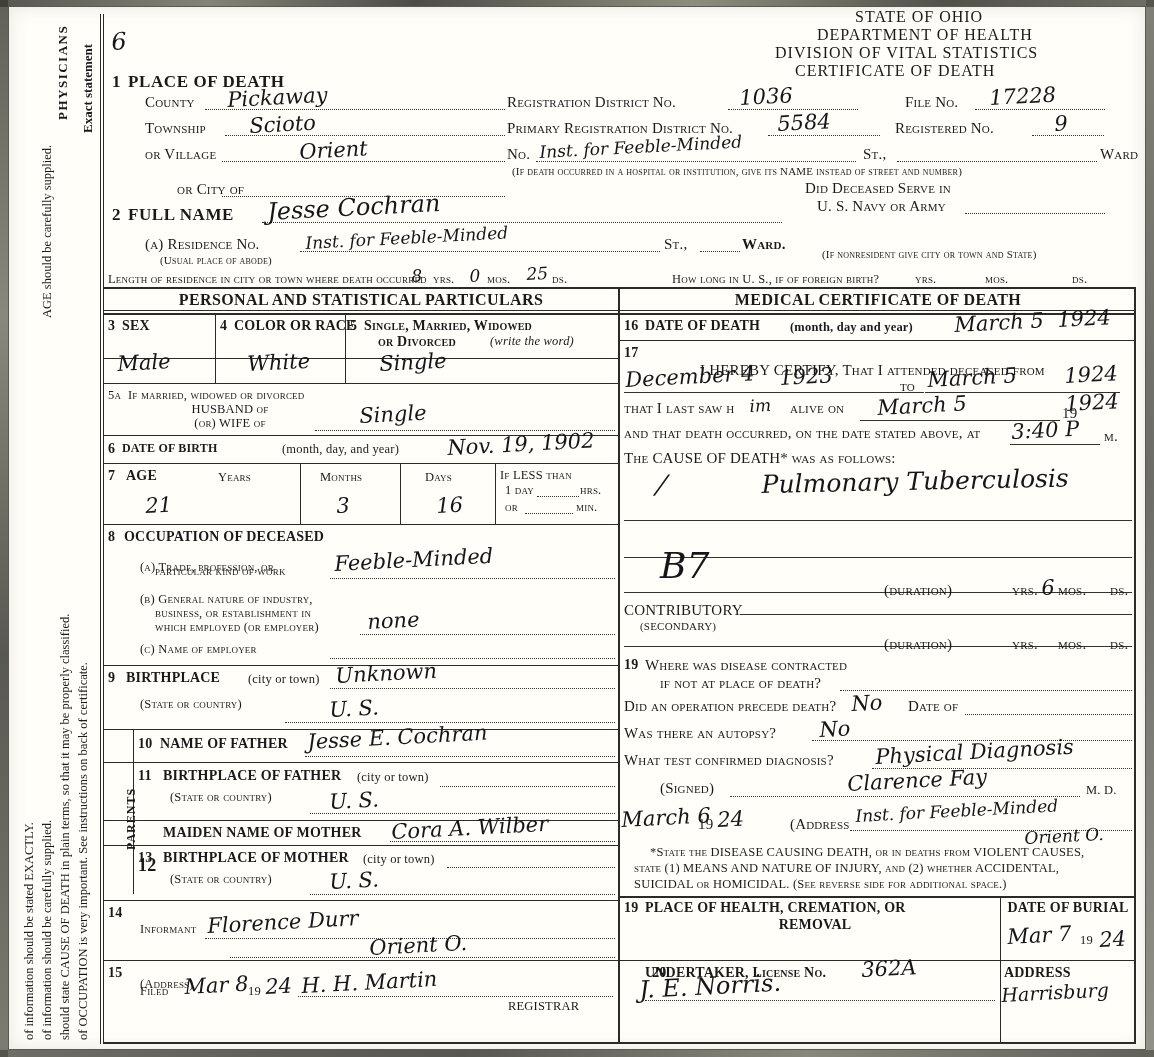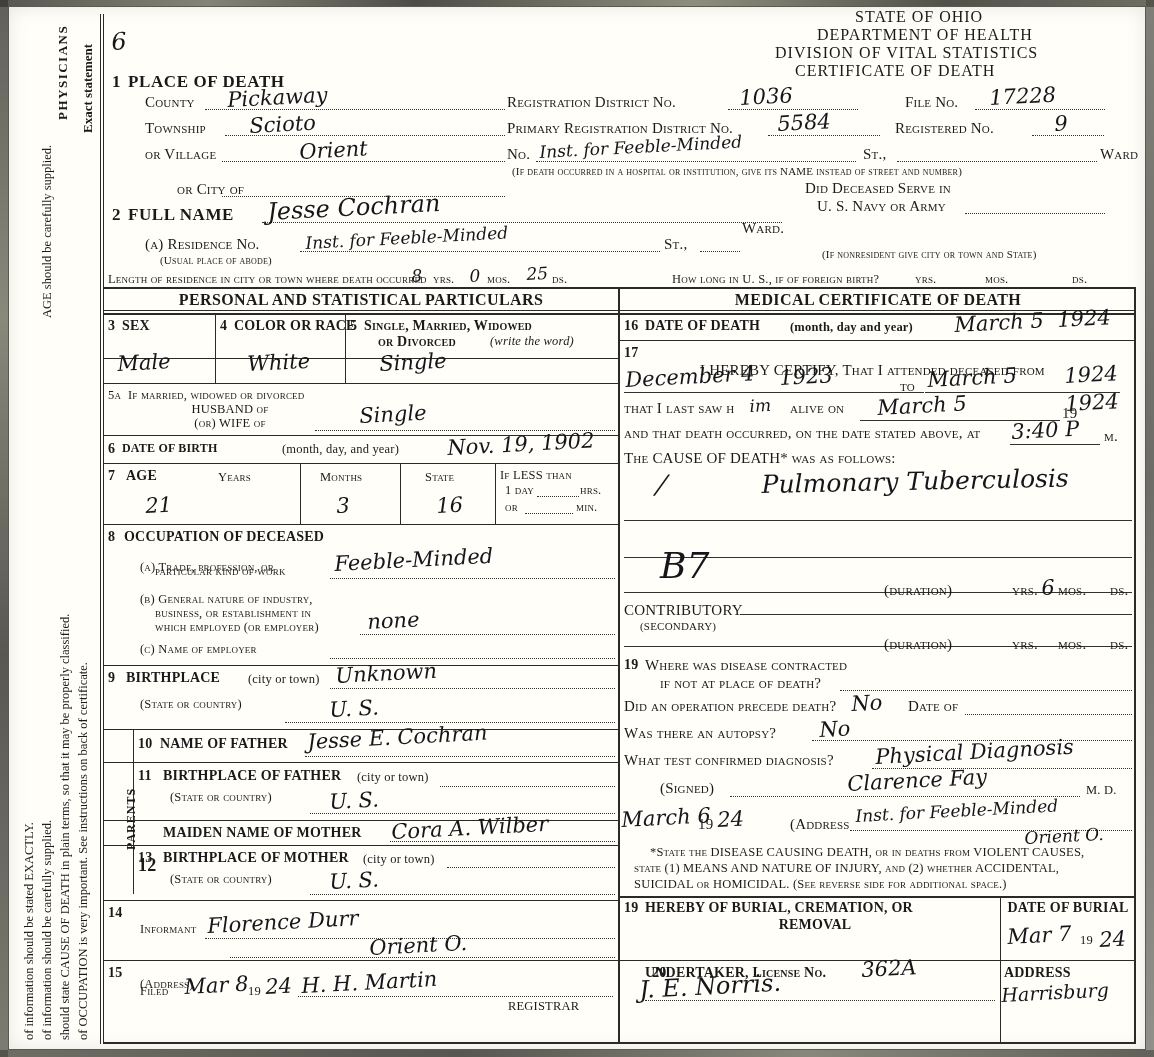--- a/index.html
+++ b/index.html
@@ -152,21 +152,21 @@
   <div class="t b sc" style="left:112px;top:205px;font-size:17px;">2</div>
   <div class="t b sc" style="left:128px;top:205px;font-size:17px;letter-spacing:.6px;">FULL NAME</div>
   <div class="dots" style="left:262px;top:222px;width:520px;"></div>
   <div class="hw big rot" style="left:268px;top:198px;">Jesse Cochran</div>
 
   <div class="t sc" style="left:145px;top:236px;">(a) Residence  No.</div>
   <div class="dots" style="left:300px;top:251px;width:360px;"></div>
   <div class="hw sml rot" style="left:306px;top:233px;">Inst. for Feeble-Minded</div>
   <div class="t sc" style="left:664px;top:236px;">St.,</div>
   <div class="dots" style="left:700px;top:251px;width:40px;"></div>
-  <div class="t sc" style="left:742px;top:220px;">Ward.</div>
+  <div class="t sc" style="left:742px;top:236px;font-weight:bold;">Ward.</div>
   <div class="t xs sc" style="left:160px;top:254px;">(Usual place of abode)</div>
   <div class="t xs sc" style="left:822px;top:248px;">(If nonresident give city or town and State)</div>
 
   <div class="t sm sc" style="left:108px;top:272px;">Length of residence in city or town where death occurred</div>
   <div class="hw sml rot" style="left:412px;top:266px;">8</div>
   <div class="t sm sc" style="left:433px;top:272px;">yrs.</div>
   <div class="hw sml rot" style="left:470px;top:266px;">0</div>
   <div class="t sm sc" style="left:487px;top:272px;">mos.</div>
   <div class="hw sml rot" style="left:527px;top:264px;">25</div>
   <div class="t sm sc" style="left:552px;top:272px;">ds.</div>
@@ -222,21 +222,21 @@
   <div class="hw med rot" style="left:448px;top:436px;">Nov. 19, 1902</div>
 
   <div class="ln h" style="left:103px;top:524px;width:516px;"></div>
   <div class="ln v" style="left:300px;top:463px;height:61px;"></div>
   <div class="ln v" style="left:400px;top:463px;height:61px;"></div>
   <div class="ln v" style="left:495px;top:463px;height:61px;"></div>
   <div class="t b sc" style="left:108px;top:468px;font-size:14px;">7</div>
   <div class="t b sc" style="left:126px;top:468px;font-size:14px;">AGE</div>
   <div class="t sm sc" style="left:218px;top:470px;">Years</div>
   <div class="t sm sc" style="left:320px;top:470px;">Months</div>
-  <div class="t sm sc" style="left:425px;top:470px;">State</div>
+  <div class="t sm sc" style="left:425px;top:470px;">Days</div>
   <div class="t sm sc" style="left:500px;top:468px;">If LESS than</div>
   <div class="t sm sc" style="left:505px;top:483px;">1 day</div>
   <div class="dots" style="left:537px;top:496px;width:42px;"></div>
   <div class="t sm sc" style="left:580px;top:483px;">hrs.</div>
   <div class="t sm sc" style="left:505px;top:500px;">or</div>
   <div class="dots" style="left:525px;top:513px;width:48px;"></div>
   <div class="t sm sc" style="left:576px;top:500px;">min.</div>
   <div class="hw med rot" style="left:146px;top:494px;">21</div>
   <div class="hw med rot" style="left:337px;top:494px;">3</div>
   <div class="hw med rot" style="left:437px;top:494px;">16</div>
@@ -406,21 +406,21 @@
   <div class="hw sml rot" style="left:1025px;top:828px;">Orient O.</div>
 
   <div class="t sm sc" style="left:650px;top:845px;">*State the DISEASE CAUSING DEATH, or in deaths from VIOLENT CAUSES,</div>
   <div class="t sm sc" style="left:634px;top:861px;">state (1) MEANS AND NATURE OF INJURY, and (2) whether ACCIDENTAL,</div>
   <div class="t sm sc" style="left:634px;top:877px;">SUICIDAL or HOMICIDAL.  (See reverse side for additional space.)</div>
 
   <div class="ln h2" style="left:620px;top:896px;width:514px;"></div>
   <div class="ln h" style="left:620px;top:960px;width:514px;"></div>
   <div class="ln v" style="left:1000px;top:896px;height:148px;"></div>
   <div class="t b sc" style="left:624px;top:900px;font-size:14px;">19</div>
-  <div class="t b sc" style="left:645px;top:900px;font-size:14px;">HEREBY OF BURIAL, CREMATION, OR</div>
+  <div class="t b sc" style="left:645px;top:900px;font-size:14px;">PLACE OF HEALTH, CREMATION, OR</div>
   <div class="t b sc ctr" style="left:645px;top:917px;width:340px;font-size:14px;">REMOVAL</div>
   <div class="t b sc ctr" style="left:1002px;top:900px;width:132px;font-size:14px;">DATE OF BURIAL</div>
   <div class="hw med rot" style="left:1008px;top:925px;">Mar 7</div>
   <div class="t sm sc" style="left:1080px;top:933px;">19</div>
   <div class="hw med rot" style="left:1100px;top:928px;">24</div>
 
   <div class="t b sc" style="left:624px;top:965px;font-size:14px;margin-left:28px;">20</div>
   <div class="t b sc" style="left:645px;top:965px;font-size:14px;">UNDERTAKER, License No.</div>
   <div class="hw med rot" style="left:862px;top:958px;">362A</div>
   <div class="dots" style="left:645px;top:1000px;width:350px;"></div>

